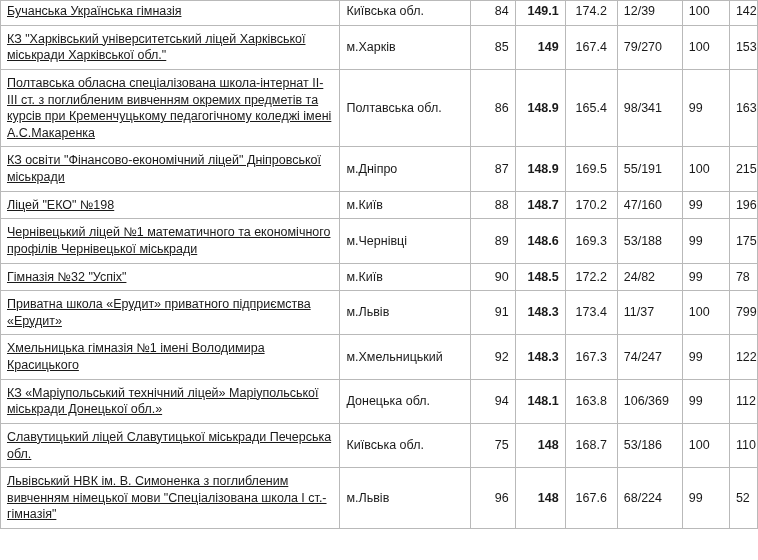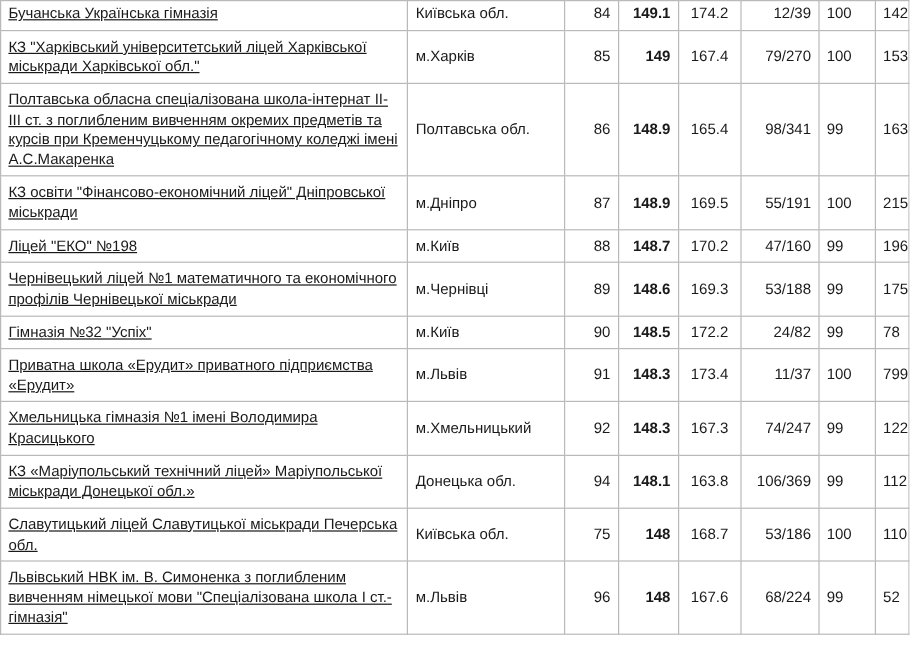--- a/index.html
+++ b/index.html
@@ -35,21 +35,21 @@
   col.c-avg    { width: 52px;  }
   col.c-ratio  { width: 65px;  }
   col.c-pct    { width: 47px;  }
   col.c-last   { width: 28px;  }
 
   td.name   { text-align: left; text-decoration: underline; }
   td.region { text-align: left; }
   td.rank   { text-align: right; }
   td.score  { text-align: right; font-weight: bold; }
   td.avg    { text-align: center; }
-  td.ratio  { text-align: right; }
+  td.ratio  { text-align: left; }
   td.pct    { text-align: left; }
   td.last   { text-align: left; }
 
   
   tr.first-row td { padding-top: 2px; padding-bottom: 5px; }
 </style>
 </head>
 <body>
 
 <table class="ranking">

